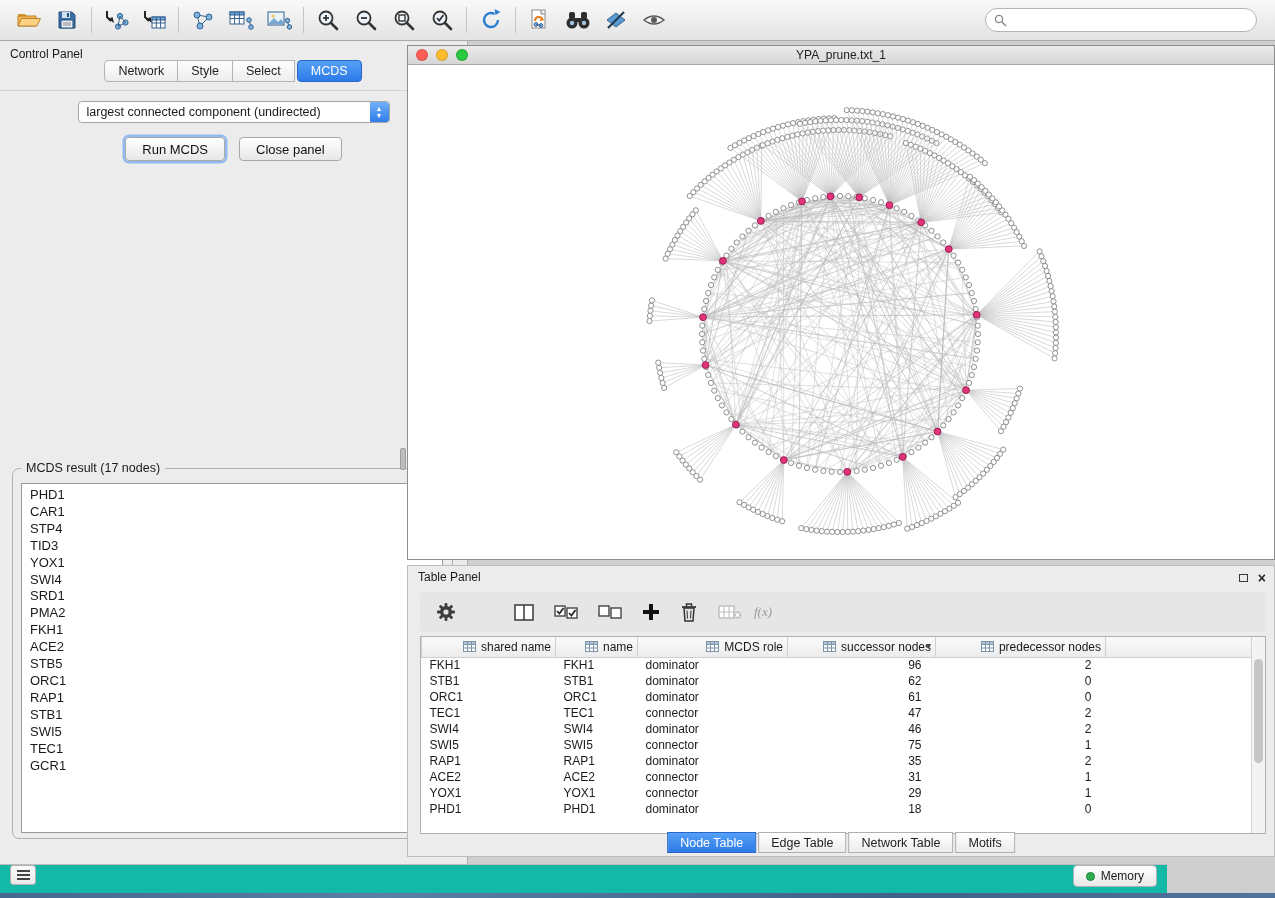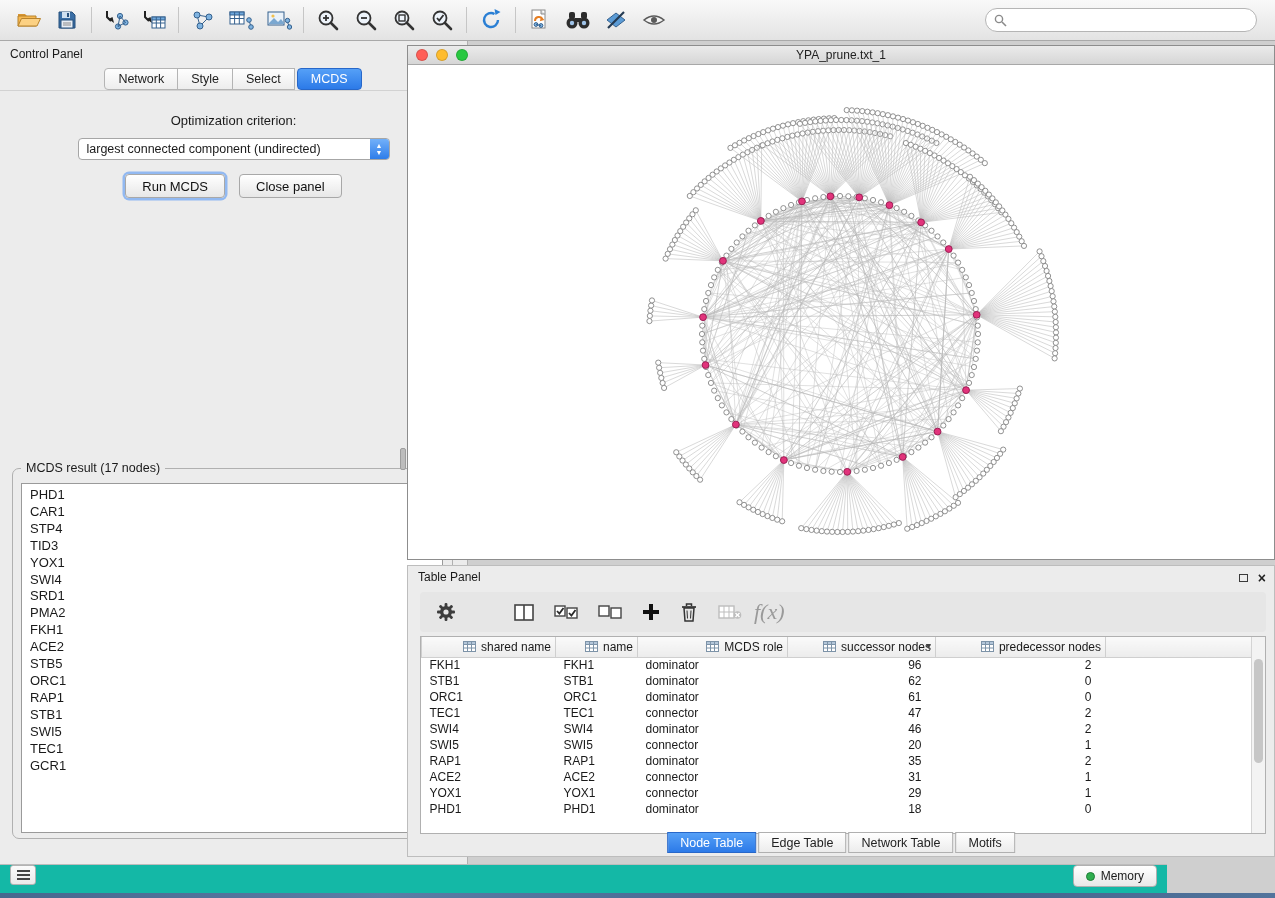--- a/index.html
+++ b/index.html
@@ -12,21 +12,21 @@
 .tb-sep{width:1px;height:26px;background:#c6c6c6;margin:0 5px}
 .search-box{margin-left:auto;margin-right:8px;width:272px;height:24px;border:1px solid #b5b5b5;border-radius:12px;background:#fff;display:flex;align-items:center;padding:0 8px;gap:6px}
 .search-box input{border:none;outline:none;flex:1;font-size:12px;background:transparent;font-family:inherit}
 
 
 .control-panel{position:absolute;left:0;top:41px;width:468px;height:823px;background:#ececec;border-right:1px solid #b0b0b0}
 .cp-header{height:26px;display:flex;align-items:center;padding:0 10px;font-size:12px;position:relative}
 .win-btns{position:absolute;right:8px;top:6px;display:flex;gap:10px;align-items:center}
 .float-box{width:9px;height:8px;border:1.5px solid #3a3a3a;display:inline-block}
 .close-x{font-size:14px;font-weight:bold;color:#222;line-height:12px}
-.cp-tabs{display:flex;justify-content:center;align-items:flex-end;height:24px;border-bottom:1px solid #d2d2d2;padding-bottom:0}
+.cp-tabs{display:flex;justify-content:center;align-items:flex-end;height:24px;border-bottom:1px solid #d2d2d2;padding-bottom:8px}
 .cp-tab{padding:3px 13px;font-size:12.5px;background:linear-gradient(#fefefe,#ededed);border:1px solid #b4b4b4;margin-left:-1px;color:#222}
 .cp-tab:first-child{border-radius:4px 0 0 4px}
 .cp-tab.sel{background:linear-gradient(#55a0f7,#2c7ae8);color:#fff;border:1px solid #2767c9;border-radius:4px;margin-left:2px}
 .opt-label{text-align:center;margin-top:22px;font-size:13px}
 .dropdown{margin:10px auto 0;width:312px;height:22px;background:#fff;border:1px solid #a6a6a6;border-radius:4px;display:flex;align-items:center;position:relative}
 .dropdown .dd-value{flex:1;padding:0 8px;font-size:12.5px;white-space:nowrap;overflow:hidden}
 .dd-stepper{width:19px;height:100%;border-radius:0 3px 3px 0;background:linear-gradient(#72b0f9,#2e7de9);display:flex;flex-direction:column;align-items:center;justify-content:center;color:#fff;font-size:7px;line-height:7px}
 .btn-row{display:flex;justify-content:center;gap:14px;margin-top:14px}
 .btn{height:24px;padding:0 16px;font-size:13px;font-family:inherit;background:linear-gradient(#ffffff,#e7e7e7);border:1px solid #a8a8a8;border-radius:4px;color:#111}
 .btn.focused{box-shadow:0 0 0 2.5px rgba(98,158,245,.65)}
@@ -43,21 +43,21 @@
 .net-titlebar{height:19px;background:linear-gradient(#ebebeb,#d6d6d6);border-bottom:1px solid #a8a8a8;position:relative;display:flex;align-items:center;justify-content:center;font-size:12px;color:#222}
 .lights{position:absolute;left:8px;top:3px;display:flex;gap:8px}
 .light{width:12px;height:12px;border-radius:50%;border:1px solid rgba(0,0,0,.15)}
 .net-content{position:absolute;left:0;top:20px;right:0;bottom:0;background:#fff;overflow:hidden}
 
 
 .table-panel{position:absolute;left:407px;top:565px;width:868px;height:292px;background:#ececec;border:1px solid #bdbdbd}
 .tp-header{height:22px;display:flex;align-items:center;padding:0 10px;font-size:12px;position:relative}
 .tp-toolbar{position:absolute;left:12px;right:8px;top:26px;height:40px;background:#e6e6e6;border-radius:4px;display:flex;align-items:center;gap:20px;padding:0 16px}
 .tp-tool{display:flex;align-items:center;justify-content:center}
-.fx-label{font-family:"Liberation Serif","DejaVu Serif",serif;font-style:italic;font-size:22px;color:#9a9a9a}
+.fx-label{font-family:"Liberation Serif","DejaVu Serif",serif;font-style:italic;font-size:13px;color:#9a9a9a}
 .table-wrap{position:absolute;left:12px;right:8px;top:70px;height:198px;background:#fff;border:1px solid #b0b0b0;overflow:hidden}
 .node-table{border-collapse:collapse;table-layout:fixed;width:834px}
 .node-table col.c0{width:134px}.node-table col.c1{width:82px}.node-table col.c2{width:150px}
 .node-table col.c3{width:148px}.node-table col.c4{width:170px}.node-table col.cf{width:150px}
 .node-table th{height:20px;background:linear-gradient(#fafafa,#ececec);border:1px solid #cfcfcf;border-top:none;font-weight:normal;font-size:12px;position:relative;padding:0 4px;white-space:nowrap;overflow:hidden}
 .th-inner{display:flex;align-items:center;justify-content:flex-end;gap:5px}
 .th-chev{position:absolute;right:4px;top:3px;font-size:10px;color:#444}
 .node-table td{height:16px;font-size:12px;padding:0 8px;white-space:nowrap;overflow:hidden}
 .node-table td.c3,.node-table td.c4{text-align:right;padding-right:14px}
 .vscroll{position:absolute;right:0;top:0;bottom:0;width:14px;background:#f3f3f3;border-left:1px solid #d4d4d4}
@@ -240,21 +240,20 @@
       <span class="float-box"></span>
       <span class="close-x">×</span>
     </span>
   </div>
   <div class="cp-tabs">
     <span class="cp-tab">Network</span>
     <span class="cp-tab">Style</span>
     <span class="cp-tab">Select</span>
     <span class="cp-tab sel">MCDS</span>
   </div>
-  <div class="opt-label">Optimization criterion:</div>
   <div class="dropdown">
     <span class="dd-value">largest connected component (undirected)</span>
     <span class="dd-stepper">
         <span>▲</span>
         <span>▼</span>
       </span>
   </div>
   <div class="btn-row">
     <button class="btn focused">Run MCDS</button>
     <button class="btn">Close panel</button>
@@ -1471,21 +1470,21 @@
             <td class="c1">SWI4</td>
             <td class="c2">dominator</td>
             <td class="c3">46</td>
             <td class="c4">2</td>
             <td></td>
           </tr>
           <tr>
             <td class="c0">SWI5</td>
             <td class="c1">SWI5</td>
             <td class="c2">connector</td>
-            <td class="c3">20</td>
+            <td class="c3">75</td>
             <td class="c4">1</td>
             <td></td>
           </tr>
           <tr>
             <td class="c0">RAP1</td>
             <td class="c1">RAP1</td>
             <td class="c2">dominator</td>
             <td class="c3">35</td>
             <td class="c4">2</td>
             <td></td>

